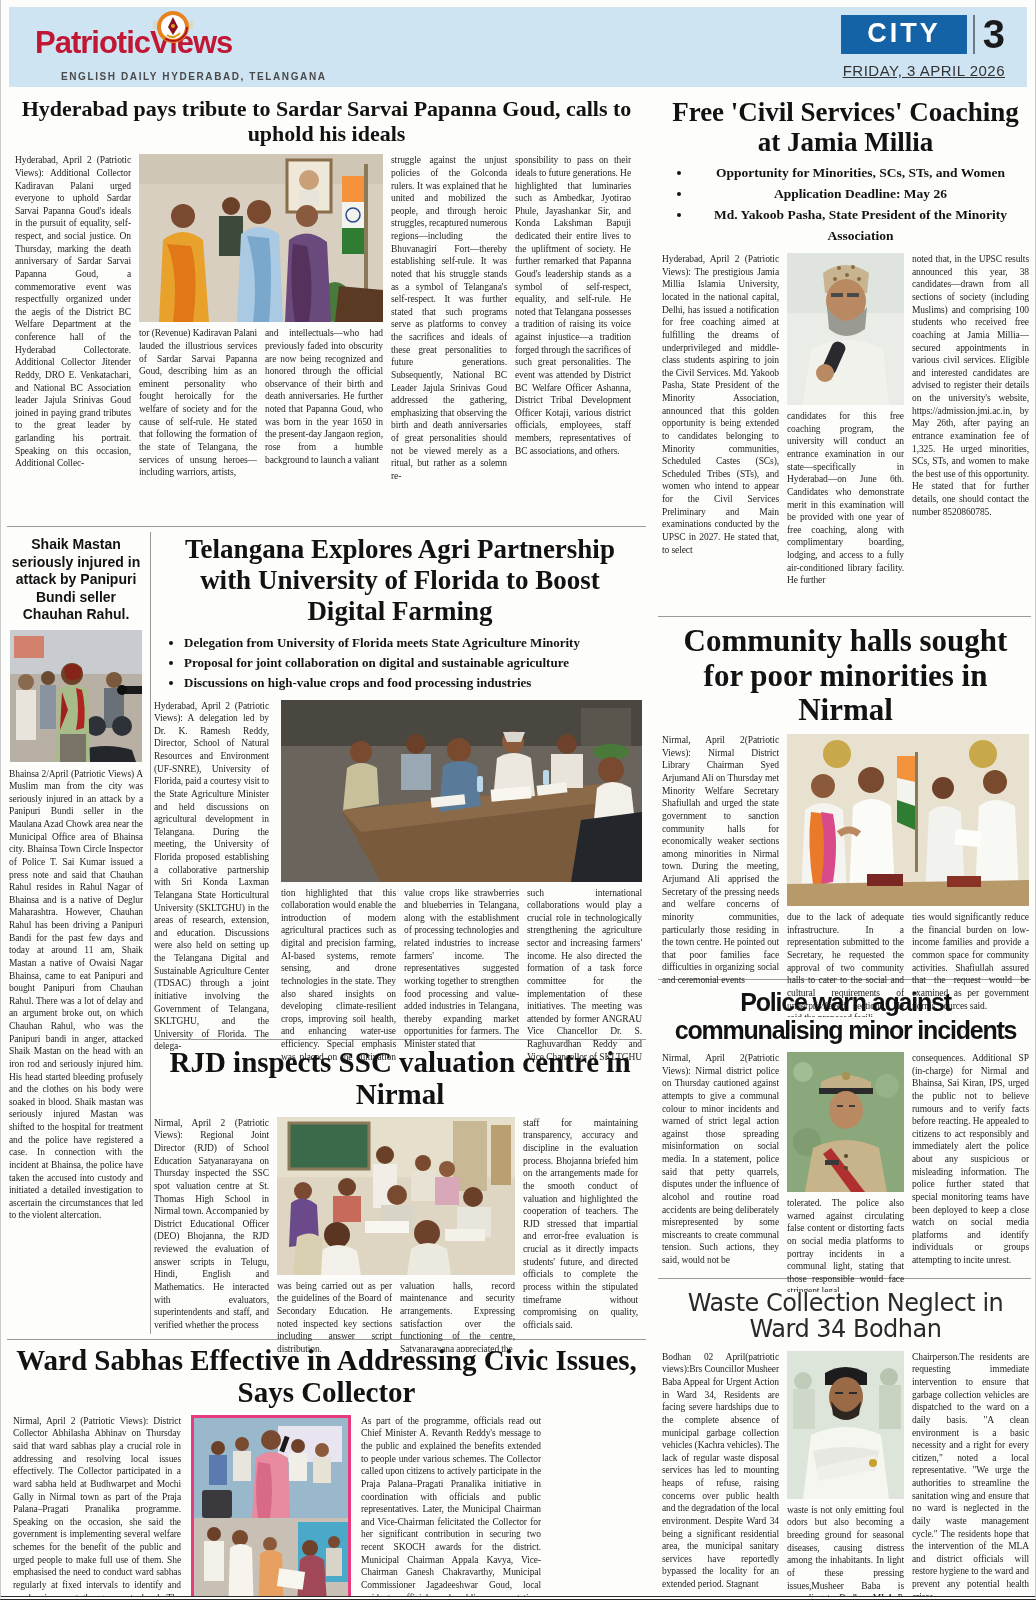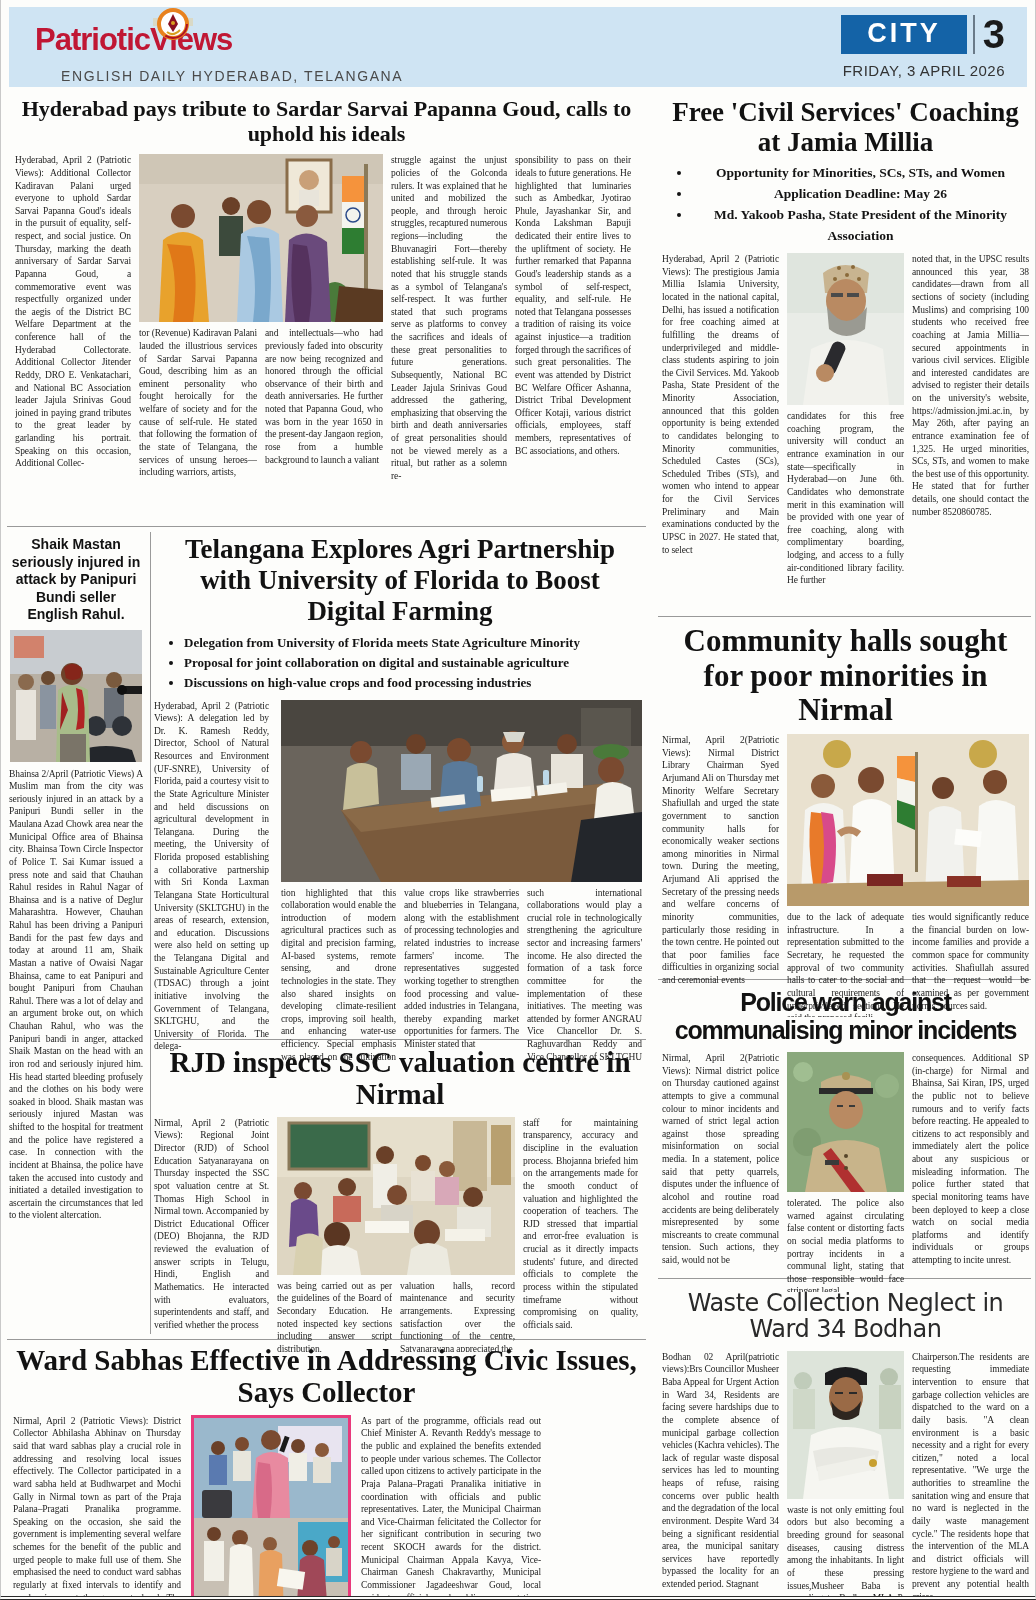--- a/index.html
+++ b/index.html
@@ -9,30 +9,30 @@
           border-left:1px solid #c9c9c9; border-right:1px solid #c9c9c9;
           border-bottom:4px double #2a2a2a; }
 
   
   .masthead { margin:7px 8px 4px 8px; height:80px; background:#cfe4f3; display:flex;
               justify-content:space-between; align-items:center; padding:4px 22px 4px 26px; }
   .brand { position:relative; padding-top:14px; }
   .brand-title { font-family:"Liberation Sans","DejaVu Sans",sans-serif; font-weight:bold;
                  font-size:31px; color:#c01734; letter-spacing:-1px; line-height:1; }
   .brand-emblem { position:absolute; top:-4px; left:118px; width:40px; height:38px; }
-  .brand-tagline { font-family:"Liberation Sans",sans-serif; font-size:14px; color:#4a4a4a;
-                   letter-spacing:1.6px; margin-top:13px; margin-left:26px; }
+  .brand-tagline { font-family:"Liberation Sans",sans-serif; font-size:10px; color:#4a4a4a;
+                   letter-spacing:1.6px; margin-top:13px; margin-left:26px;font-weight:bold; }
   .mast-right { text-align:right; }
   .city-row { display:flex; align-items:stretch; justify-content:flex-end; }
   .city-box { background:#1463a7; color:#fff; font-family:"Liberation Sans",sans-serif;
               font-weight:bold; font-size:27px; letter-spacing:3px; padding:3px 26px 5px 26px; }
   .page-num { font-family:"Liberation Sans",sans-serif; font-weight:bold; font-size:40px;
               color:#1a1a1a; line-height:0.95; padding-left:8px; border-left:2px solid #6a7a88; margin-left:6px; }
   .mast-date { font-family:"Liberation Sans",sans-serif; font-size:15px; color:#333;
-               margin-top:8px; letter-spacing:0.5px; }
+               margin-top:8px; letter-spacing:0.5px;text-decoration:underline; }
 
   
   .page-grid { display:flex; padding:0 6px; height:1498px; }
   .left-region { width:640px; }
   .right-region { width:384px; padding-left:6px; }
   .main-vrule { width:1px; background:#9a9a9a; margin:4px 2px 10px 4px; }
   .hrule { border-top:1px solid #555; margin:3px 0; }
   .hrule.light { border-top-color:#999; }
 
   
@@ -204,21 +204,21 @@
           </div>
           <div class="t-col col bodytxt">struggle against the unjust policies of the Golconda rulers. It was explained that he united and mobilized the people, and through heroic struggles, recaptured numerous regions—including the Bhuvanagiri Fort—thereby establishing self-rule. It was noted that his struggle stands as a symbol of Telangana's self-respect. It was further stated that such programs serve as platforms to convey the sacrifices and ideals of these great personalities to future generations. Subsequently, National BC Leader Jajula Srinivas Goud addressed the gathering, emphasizing that observing the birth and death anniversaries of great personalities should not be viewed merely as a ritual, but rather as a solemn re-</div>
           <div class="t-col col bodytxt">sponsibility to pass on their ideals to future generations. He highlighted that luminaries such as Ambedkar, Jyotirao Phule, Jayashankar Sir, and Konda Lakshman Bapuji dedicated their entire lives to the upliftment of society. He further remarked that Papanna Goud's leadership stands as a symbol of self-respect, equality, and self-rule. He noted that Telangana possesses a tradition of raising its voice against injustice—a tradition forged through the sacrifices of such great personalities. The event was attended by District BC Welfare Officer Ashanna, District Tribal Development Officer Kotaji, various district officials, employees, staff members, representatives of BC associations, and others.</div>
         </div>
       </article>
 
       <div class="hrule light"></div>
 
       <div class="mid-band">
         <aside class="shaik">
-          <h3>Shaik Mastan seriously injured in attack by Panipuri Bundi seller English Rahul.</h3>
+          <h3>Shaik Mastan seriously injured in attack by Panipuri Bundi seller Chauhan Rahul.</h3>
           <figure class="shaik-photo">
             <svg viewBox="0 0 132 132" preserveAspectRatio="none">
               <rect width="132" height="132" fill="#b8b0a4"></rect>
               <rect x="0" y="0" width="132" height="44" fill="#c8ccd0"></rect>
               <rect x="4" y="6" width="30" height="22" fill="#d8502a" opacity="0.6"></rect>
               <circle cx="16" cy="52" r="8" fill="#8a6a4e"></circle>
                 <rect x="6" y="60" width="20" height="50" fill="#e8e4dc"></rect>
               <circle cx="38" cy="48" r="7" fill="#6a4a32"></circle>
                 <rect x="30" y="55" width="16" height="44" fill="#8a94a0"></rect>
               <circle cx="104" cy="50" r="8" fill="#7a5a3e"></circle>

